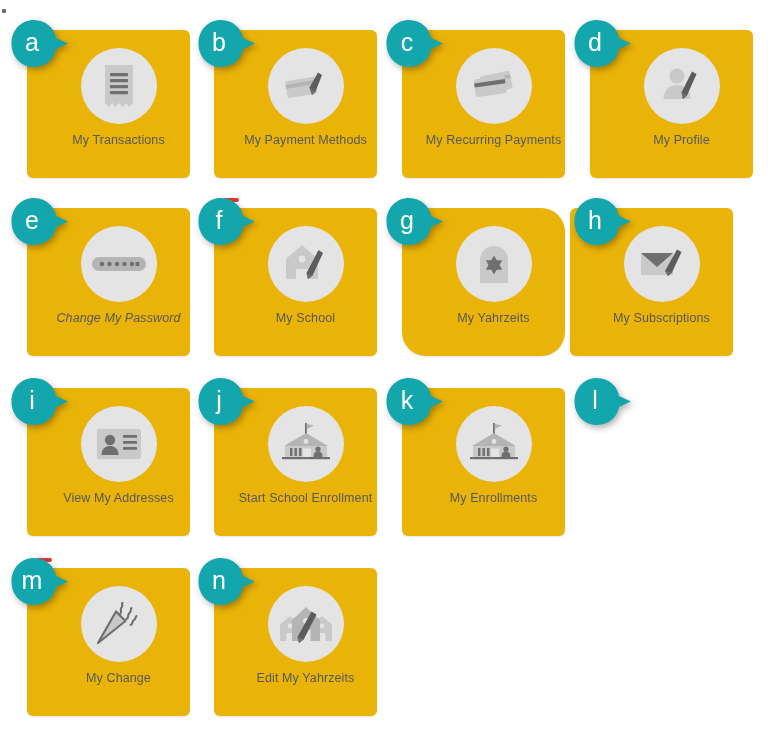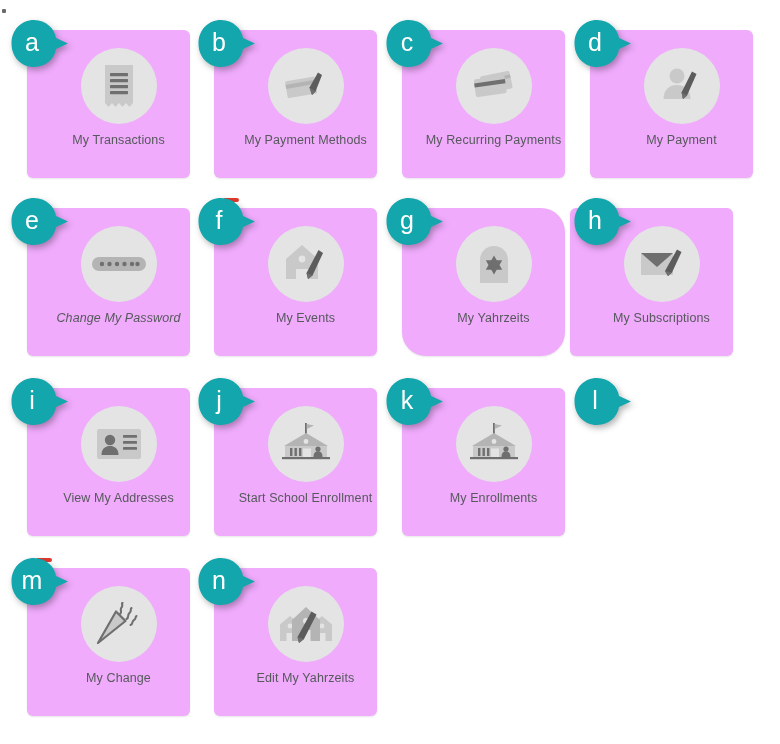--- a/index.html
+++ b/index.html
@@ -35,21 +35,21 @@
     top: 0;
     width: 780px;
     height: 744px;
   }
 
   
   .tile {
     position: absolute;
     width: 163px;
     height: 148px;
-    background: #f0abfc;
+    background: #eab308;
     border-radius: 6px;
     box-shadow: 0 1px 2px rgba(0,0,0,0.10);
     display: flex;
     flex-direction: column;
     align-items: center;
     justify-content: flex-start;
     cursor: pointer;
     padding-left: 20px;
   }
   .tile-icon-wrap {
@@ -185,21 +185,21 @@
         <div class="tile-icon-wrap">
     <svg width="44" height="42" viewBox="0 0 44 42">
       <circle cx="17" cy="11" r="7.5" fill="#c9c9c9"></circle>
       <path d="M3.5 34 C3.5 24.5 9.5 20 17 20 C24.5 20 30.5 24.5 30.5 34 Z" fill="#c9c9c9"></path>
       <g>
         <path d="M23 34 L27 30.5 L36.5 9 L32 6.6 L21.5 27.5 Z" fill="#5c5c5c"></path>
         <path d="M21.5 27.5 L23 34 L27 30.5 Z" fill="#6f6f6f"></path>
       </g>
     </svg>
         </div>
-        <div class="tile-label">My Payment</div>
+        <div class="tile-label">My Profile</div>
       </div>
       <div class="marker" style="left: 573px; top: 18px;">
         <svg class="drop-shape" width="60" height="52" viewBox="0 0 60 52">
     <path d="M24 2 C36 2 45 11 46 20 L58 25.5 L46 31 C45 40 36 49 24 49 C11 49 1.5 39 1.5 25.5 C1.5 12 11 2 24 2 Z" fill="#13a6ac"></path>
   </svg>
         <div class="letter">d</div>
       </div>
       <div class="tile" style="left: 27px; top: 208px; font-style: italic;">
         <div class="tile-icon-wrap">
     <svg width="56" height="20" viewBox="0 0 56 20">
@@ -226,21 +226,21 @@
         <div class="tile-icon-wrap">
     <svg width="44" height="42" viewBox="0 0 44 42">
       <path d="M18 2 L34 16 L34 36 L24 36 L24 26 L12 26 L12 36 L2 36 L2 16 Z" fill="#c9c9c9"></path>
       <circle cx="18" cy="16" r="3.4" fill="#e4e4e4"></circle>
       <g>
         <path d="M24 36 L28.5 32.5 L39 10 L34.5 7 L22.5 30 Z" fill="#5c5c5c"></path>
         <path d="M22.5 30 L24 36 L28.5 32.5 Z" fill="#6f6f6f"></path>
       </g>
     </svg>
         </div>
-        <div class="tile-label">My Events</div>
+        <div class="tile-label">My School</div>
       </div>
       <div class="marker" style="left: 197px; top: 196px;">
         <div class="red-sliver" style="left:26px;top:2px;width:16px;height:4px;border-radius:2px;"></div>
         <svg class="drop-shape" width="60" height="52" viewBox="0 0 60 52">
     <path d="M24 2 C36 2 45 11 46 20 L58 25.5 L46 31 C45 40 36 49 24 49 C11 49 1.5 39 1.5 25.5 C1.5 12 11 2 24 2 Z" fill="#13a6ac"></path>
   </svg>
         <div class="letter">f</div>
       </div>
       <div class="tile" style="left: 402px; top: 208px; border-radius: 24px;">
         <div class="tile-icon-wrap">

